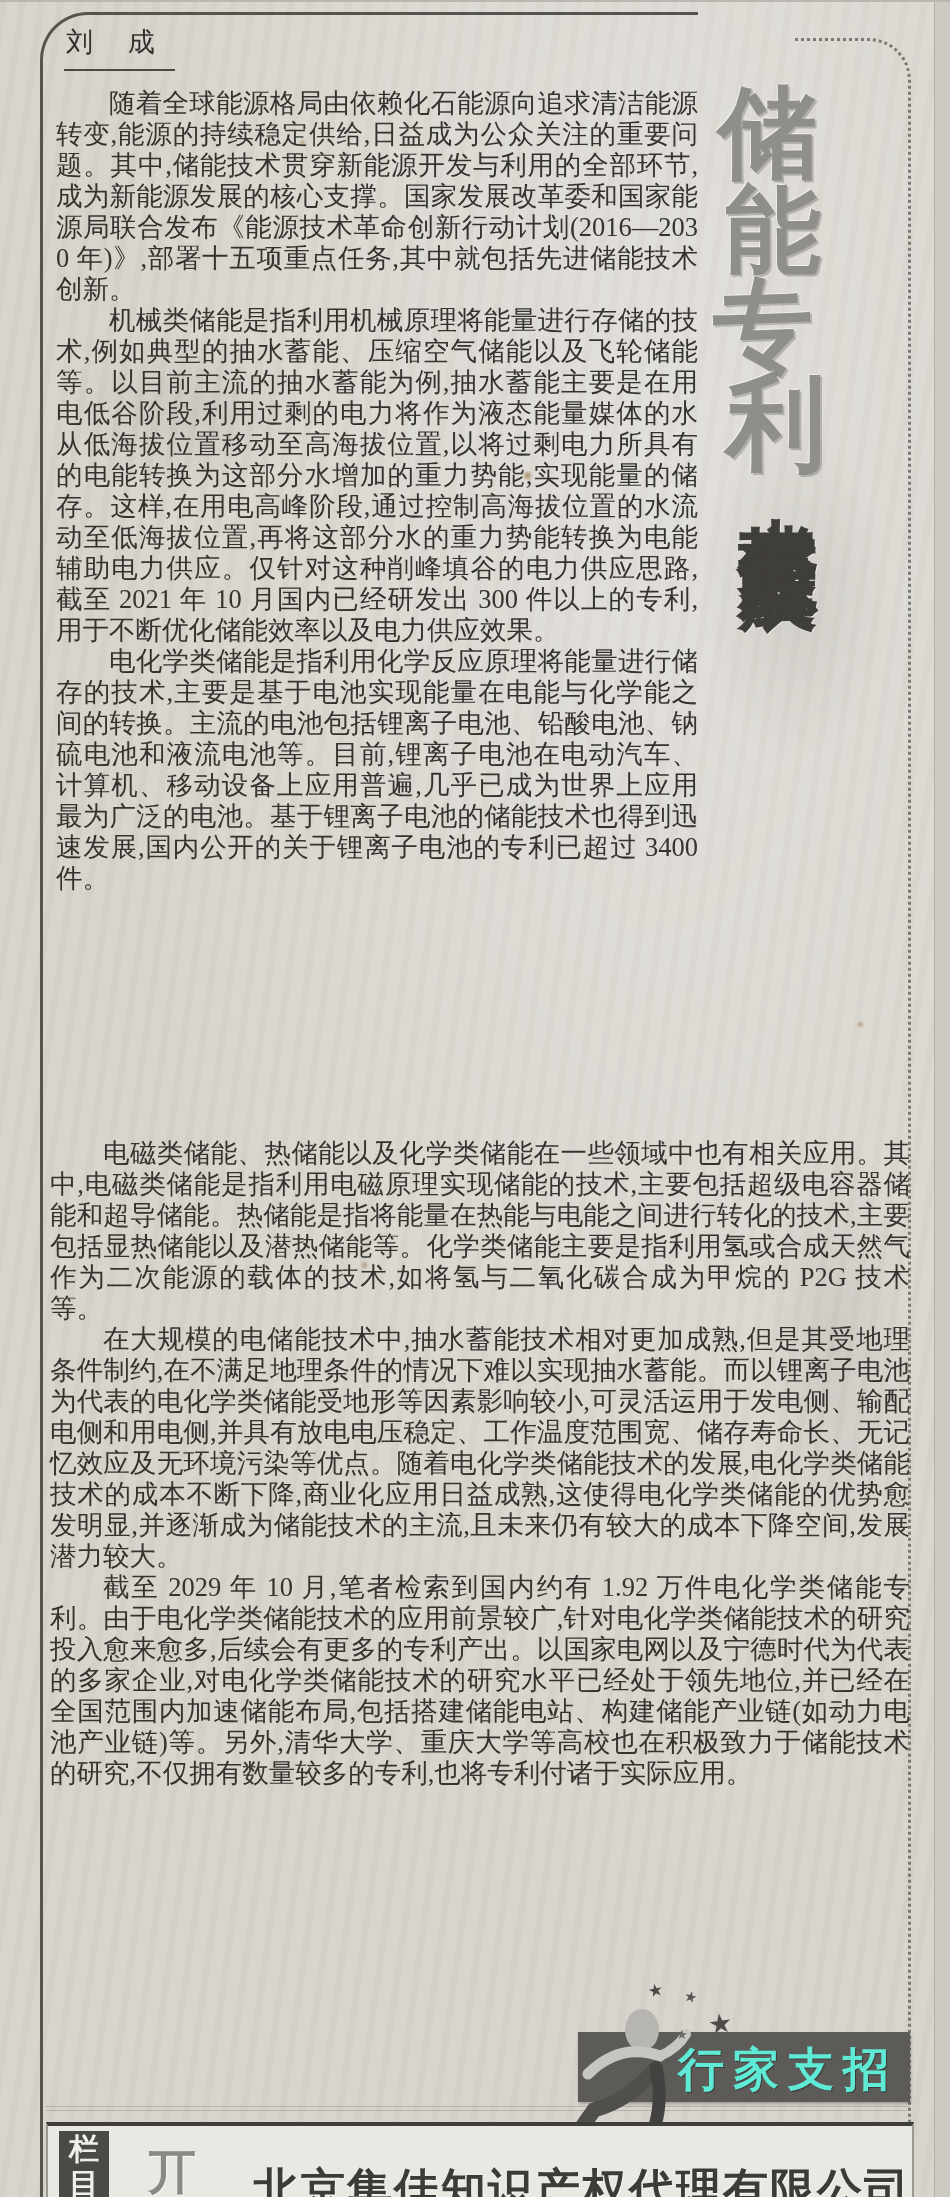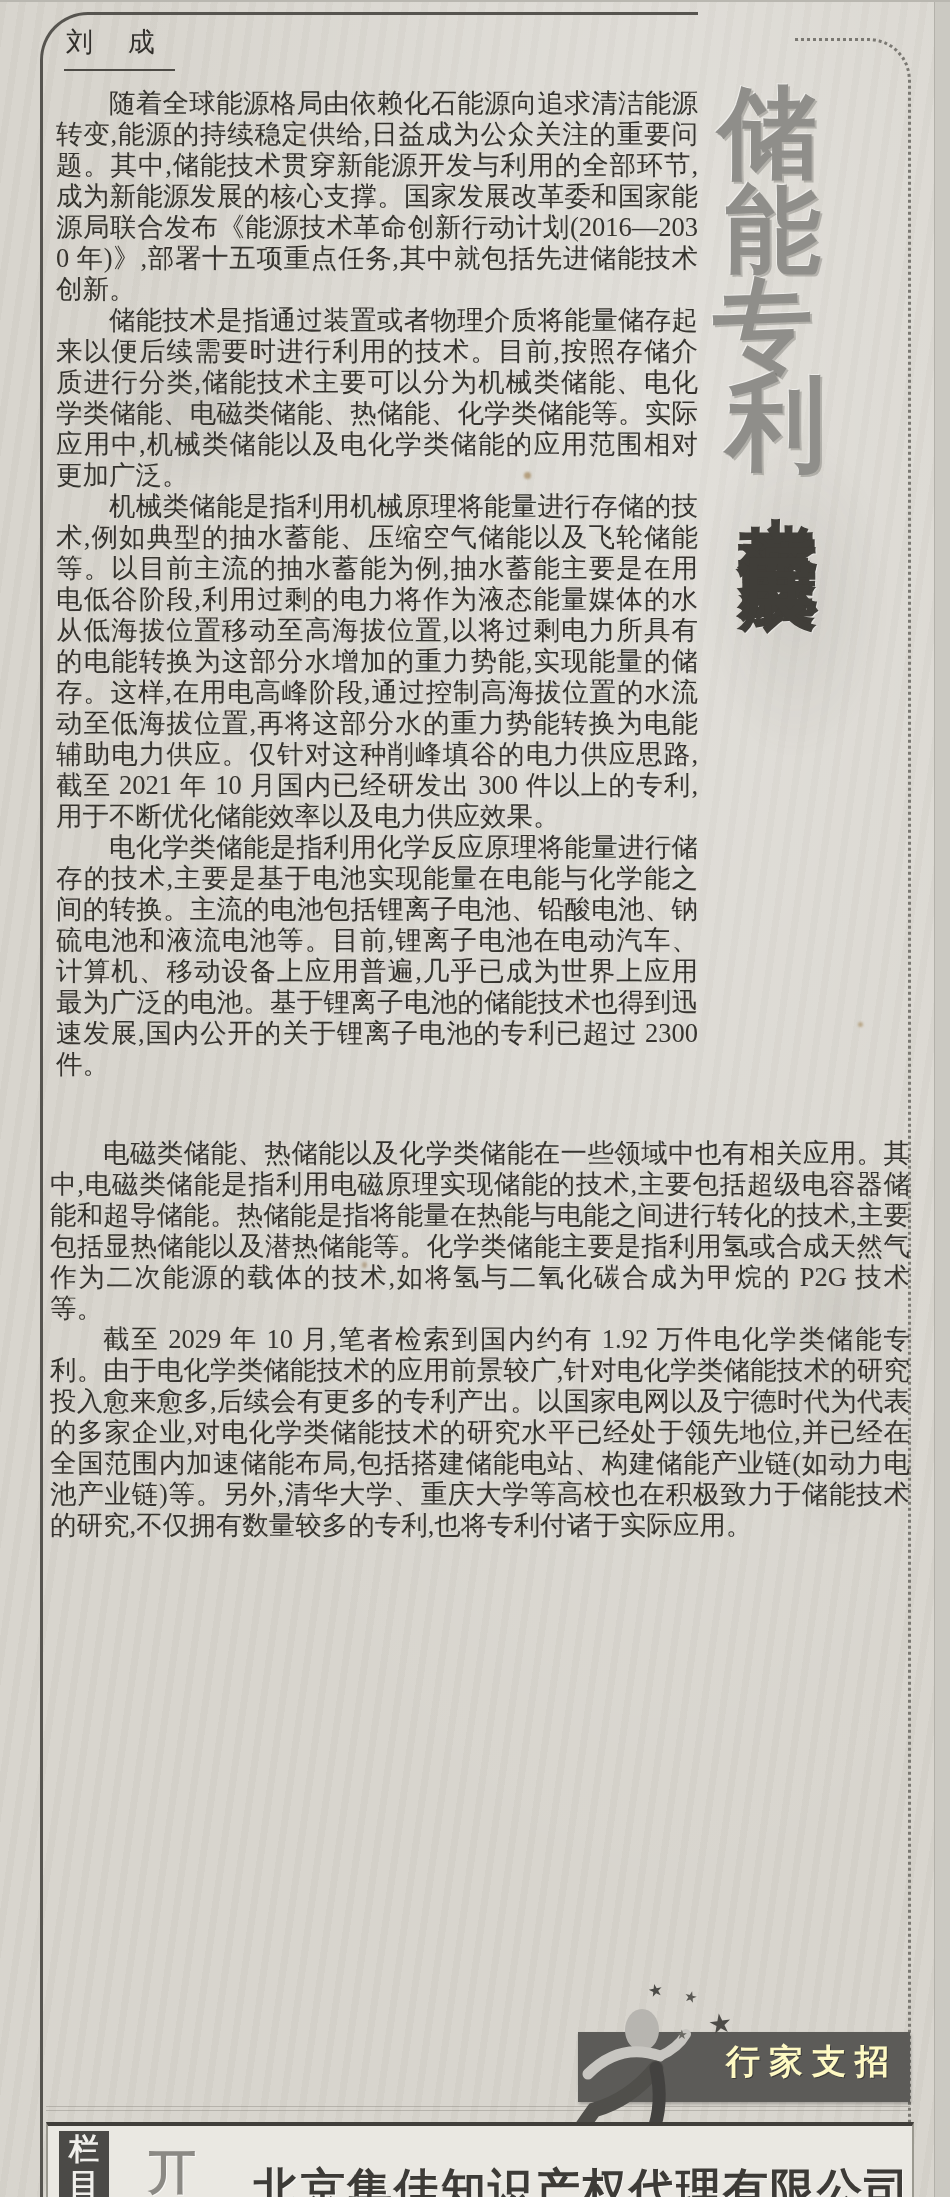--- a/index.html
+++ b/index.html
@@ -79,21 +79,21 @@
   .col-last{position:absolute;left:50px;top:1944px;width:860px;}
   .badge-spacer{float:right;width:352px;height:165px;margin-top:33px;}
 
   
   .badge{
     position:absolute;left:578px;top:2032px;width:332px;height:70px;
     background:#5c5b58;box-shadow:1px 2px 3px rgba(0,0,0,0.25);
   }
   .badge-label{
     position:absolute;right:12px;top:7px;
-    font-size:34px;font-weight:700;letter-spacing:9px;color:#fef9c3;
+    font-size:46px;font-weight:700;letter-spacing:9px;color:#5eead4;
     font-family:"Liberation Serif","DejaVu Serif",serif;
     text-shadow:1px 1px 0 rgba(0,0,0,0.35);
   }
   .person-figure{position:absolute;left:560px;top:1982px;width:160px;height:180px;}
   .star{
     position:absolute;color:#4c4b47;font-family:"DejaVu Sans",sans-serif;
     line-height:1;
   }
   .star1{left:648px;top:1982px;font-size:17px;transform:rotate(-12deg);}
   .star2{left:684px;top:1990px;font-size:15px;transform:rotate(14deg);color:#5a5954;}
@@ -163,27 +163,27 @@
     <span class="tchar">储</span>
     <span class="tchar">能</span>
     <span class="tchar">专</span>
     <span class="tchar">利</span>
   </div>
 
   <div class="subtitle">支撑新能源发展</div>
 
   <div class="bodytext col-narrow">
     <p>随着全球能源格局由依赖化石能源向追求清洁能源转变,能源的持续稳定供给,日益成为公众关注的重要问题。其中,储能技术贯穿新能源开发与利用的全部环节,成为新能源发展的核心支撑。国家发展改革委和国家能源局联合发布《能源技术革命创新行动计划(2016—2030 年)》,部署十五项重点任务,其中就包括先进储能技术创新。</p>
-    <p>储能技术是指通过装置或者物理介质将能量储存起来以便后续需要时进行利用的技术。目前,按照存储介质进行分类,储能技术主要可以分为机械类储能、电化学类储能、电磁类储能、热储能、化学类储能等。实际应用中,机械类储能以及电化学类储能的应用范围相对更加广泛。</p>
     <p>机械类储能是指利用机械原理将能量进行存储的技术,例如典型的抽水蓄能、压缩空气储能以及飞轮储能等。以目前主流的抽水蓄能为例,抽水蓄能主要是在用电低谷阶段,利用过剩的电力将作为液态能量媒体的水从低海拔位置移动至高海拔位置,以将过剩电力所具有的电能转换为这部分水增加的重力势能,实现能量的储存。这样,在用电高峰阶段,通过控制高海拔位置的水流动至低海拔位置,再将这部分水的重力势能转换为电能辅助电力供应。仅针对这种削峰填谷的电力供应思路,截至 2021 年 10 月国内已经研发出 300 件以上的专利,用于不断优化储能效率以及电力供应效果。</p>
-    <p>电化学类储能是指利用化学反应原理将能量进行储存的技术,主要是基于电池实现能量在电能与化学能之间的转换。主流的电池包括锂离子电池、铅酸电池、钠硫电池和液流电池等。目前,锂离子电池在电动汽车、计算机、移动设备上应用普遍,几乎已成为世界上应用最为广泛的电池。基于锂离子电池的储能技术也得到迅速发展,国内公开的关于锂离子电池的专利已超过 2300 件。</p>
+    <p>电化学类储能是指利用化学反应原理将能量进行储存的技术,主要是基于电池实现能量在电能与化学能之间的转换。主流的电池包括锂离子电池、铅酸电池、钠硫电池和液流电池等。目前,锂离子电池在电动汽车、计算机、移动设备上应用普遍,几乎已成为世界上应用最为广泛的电池。基于锂离子电池的储能技术也得到迅速发展,国内公开的关于锂离子电池的专利已超过 3400 件。</p>
   </div>
 
   <div class="bodytext col-full">
     <p>电磁类储能、热储能以及化学类储能在一些领域中也有相关应用。其中,电磁类储能是指利用电磁原理实现储能的技术,主要包括超级电容器储能和超导储能。热储能是指将能量在热能与电能之间进行转化的技术,主要包括显热储能以及潜热储能等。化学类储能主要是指利用氢或合成天然气作为二次能源的载体的技术,如将氢与二氧化碳合成为甲烷的 P2G 技术等。</p>
+    <p>在大规模的电储能技术中,抽水蓄能技术相对更加成熟,但是其受地理条件制约,在不满足地理条件的情况下难以实现抽水蓄能。而以锂离子电池为代表的电化学类储能受地形等因素影响较小,可灵活运用于发电侧、输配电侧和用电侧,并具有放电电压稳定、工作温度范围宽、储存寿命长、无记忆效应及无环境污染等优点。随着电化学类储能技术的发展,电化学类储能技术的成本不断下降,商业化应用日益成熟,这使得电化学类储能的优势愈发明显,并逐渐成为储能技术的主流,且未来仍有较大的成本下降空间,发展潜力较大。</p>
     <p>截至 2029 年 10 月,笔者检索到国内约有 1.92 万件电化学类储能专利。由于电化学类储能技术的应用前景较广,针对电化学类储能技术的研究投入愈来愈多,后续会有更多的专利产出。以国家电网以及宁德时代为代表的多家企业,对电化学类储能技术的研究水平已经处于领先地位,并已经在全国范围内加速储能布局,包括搭建储能电站、构建储能产业链(如动力电池产业链)等。另外,清华大学、重庆大学等高校也在积极致力于储能技术的研究,不仅拥有数量较多的专利,也将专利付诸于实际应用。</p>
   </div>
 
   <div class="bodytext col-last">
     <p><span class="badge-spacer"></span></p>
   </div>
 
   <div class="badge">
     <div class="badge-label">行家支招</div>
   </div>

